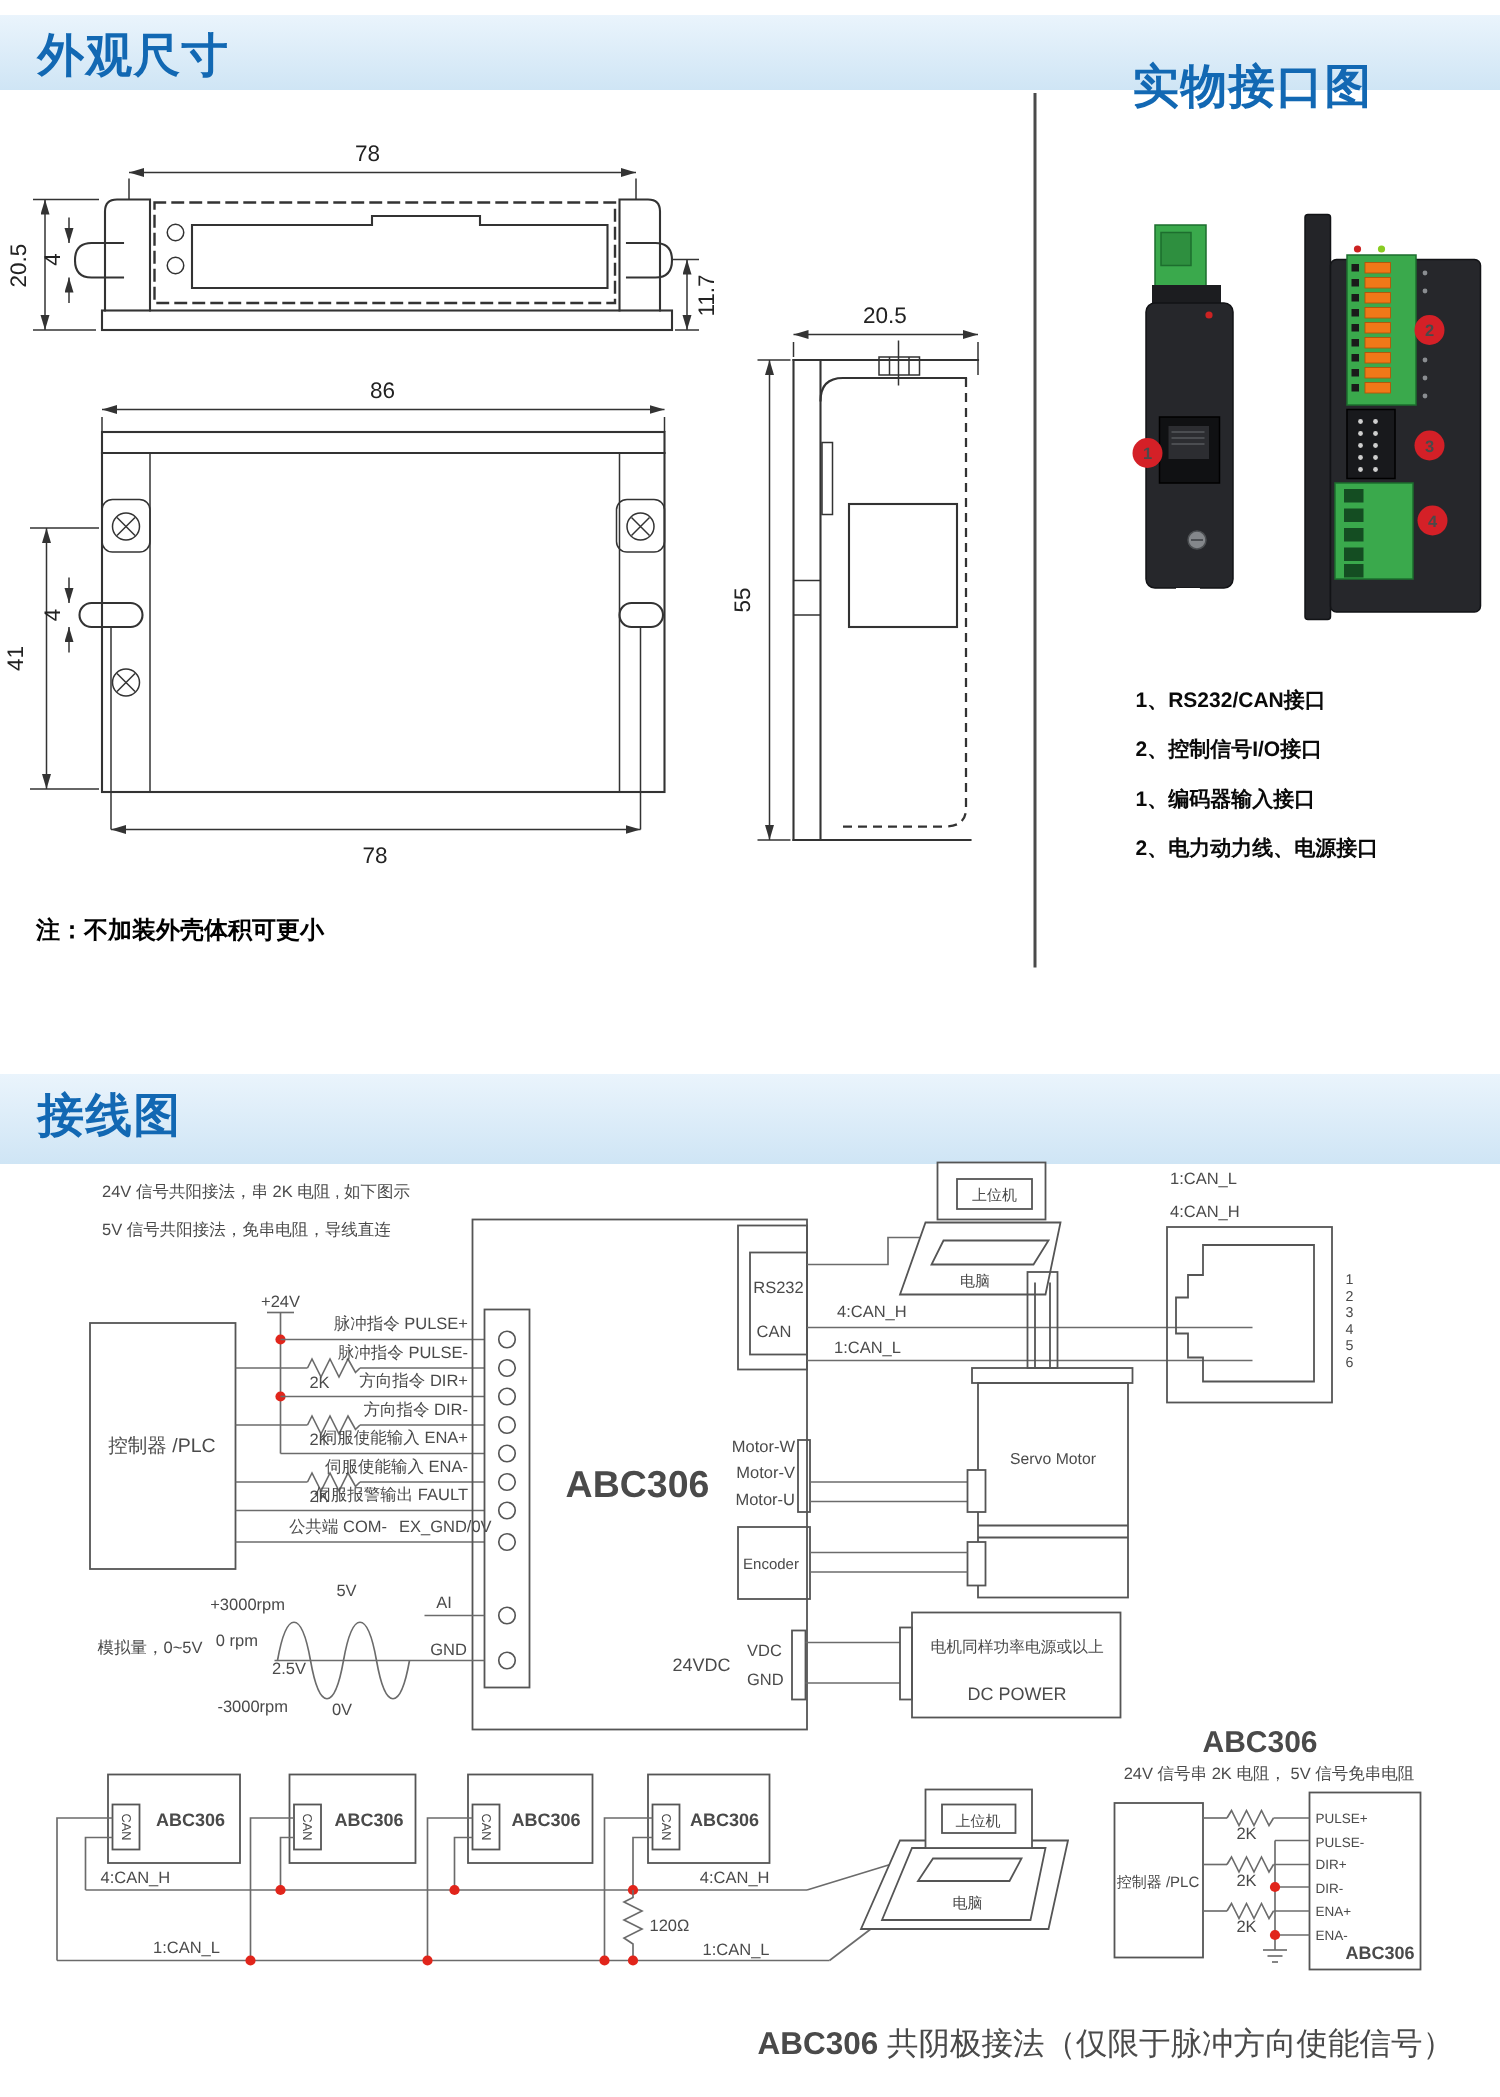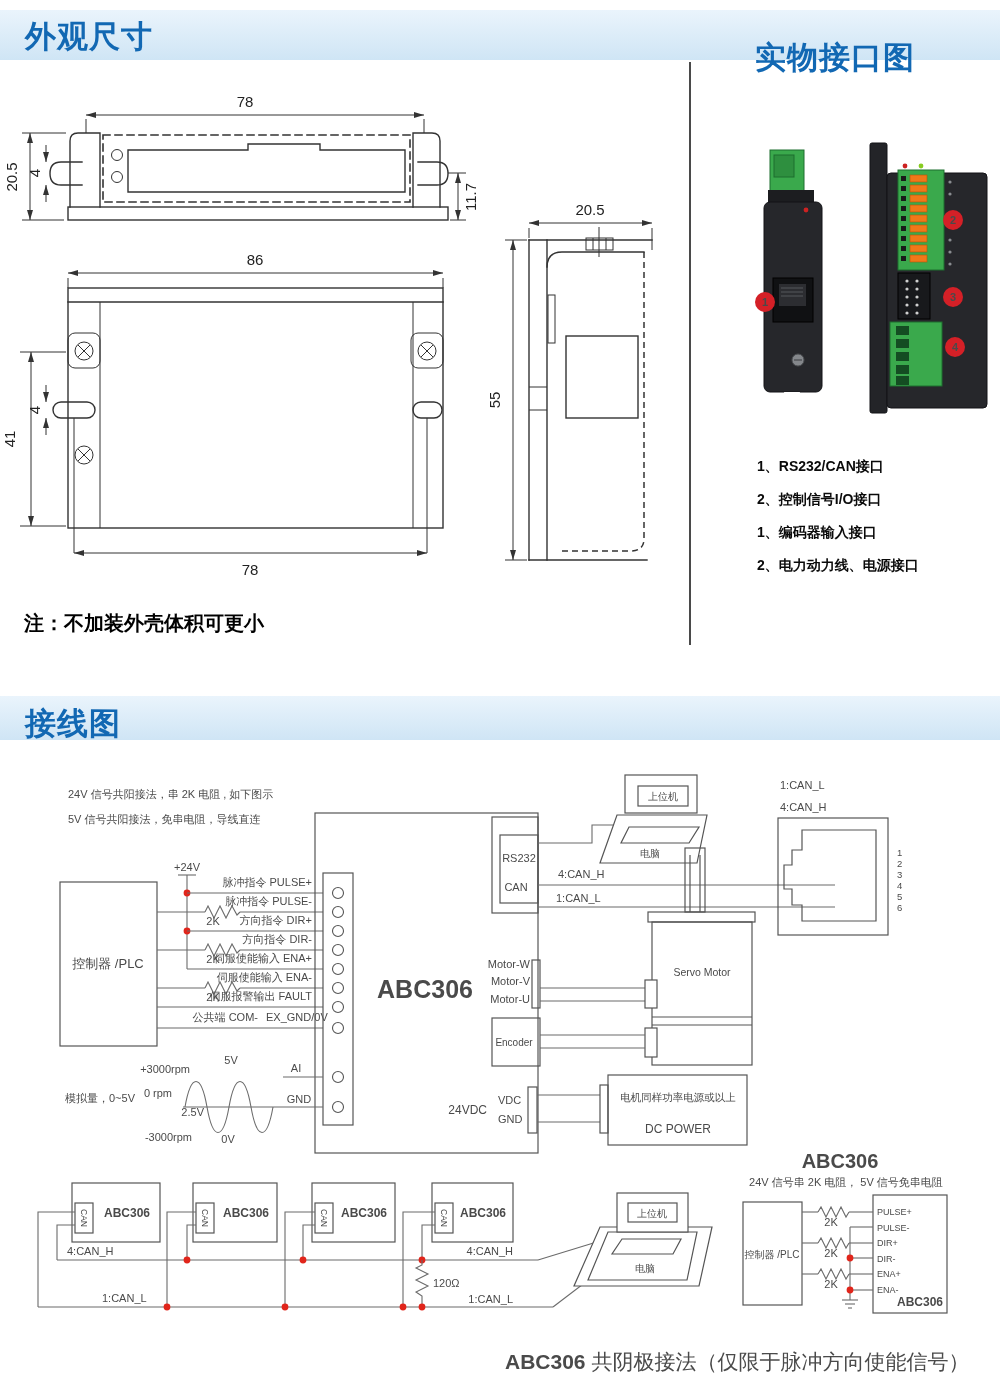--- a/index.html
+++ b/index.html
@@ -5,21 +5,21 @@
   html,body{margin:0;padding:0;background:#fff;}
   #page{position:relative;width:1000px;height:1398px;background:#fff;overflow:hidden;
         font-family:"Liberation Sans","DejaVu Sans",sans-serif;}
   .band{position:absolute;left:0;width:1000px;height:50px;
         background:linear-gradient(#eaf4fc,#cfe5f5);}
   .band .ttl{position:absolute;top:6px;font-size:31px;font-weight:700;color:#1268b3;
         letter-spacing:1px;}
   .divider{position:absolute;left:689px;top:62px;width:2px;height:583px;background:#4a4a4a;}
   .iflist{position:absolute;left:757px;top:450px;color:#0a0a0a;font-weight:700;
         font-size:14px;line-height:33px;white-space:nowrap;}
-  .note{position:absolute;left:24px;top:610px;font-size:20px;font-weight:600;color:#000;}
+  .note{position:absolute;left:24px;top:610px;font-size:16px;font-weight:600;color:#000;}
   svg{position:absolute;overflow:visible;}
   svg text{font-family:"Liberation Sans","DejaVu Sans",sans-serif;fill:#4a4a4a;}
   .cad{stroke:#333;stroke-width:1.4;fill:none;stroke-linecap:square;}
   .cadthin{stroke:#333;stroke-width:1;fill:none;}
   .dim{stroke:#333;stroke-width:1;fill:none;}
   .dimtxt{fill:#222;font-size:15px;}
   .dsh{stroke-dasharray:7 5;stroke-width:1.6;}
   .ln{stroke:#6b6b6b;stroke-width:1.1;fill:none;}
   .bx{stroke:#555;stroke-width:1.2;fill:none;}
   .wt{font-size:11px;}
@@ -240,21 +240,21 @@
 
   <div class="iflist">
     <div>1、RS232/CAN接口</div>
     <div>2、控制信号I/O接口</div>
     <div>1、编码器输入接口</div>
     <div>2、电力动力线、电源接口</div>
   </div>
 
   <div class="note">注：不加装外壳体积可更小</div>
 
-  <div class="band" style="top:696px;height:44px;">
+  <div class="band" style="top:716px;height:60px;">
     <span class="ttl" style="left:25px;top:7px;">接线图</span>
   </div>
 
   <svg style="left:0;top:755px;" width="1000" height="643" viewBox="0 0 1000 643">
 
     <text class="wt" x="68" y="43" font-size="12">24V 信号共阳接法，串 2K 电阻 , 如下图示</text>
     <text class="wt" x="68" y="68" font-size="12">5V 信号共阳接法，免串电阻，导线直连</text>
 
     <g>
       <rect class="bx" x="60" y="127" width="97" height="164"></rect>

